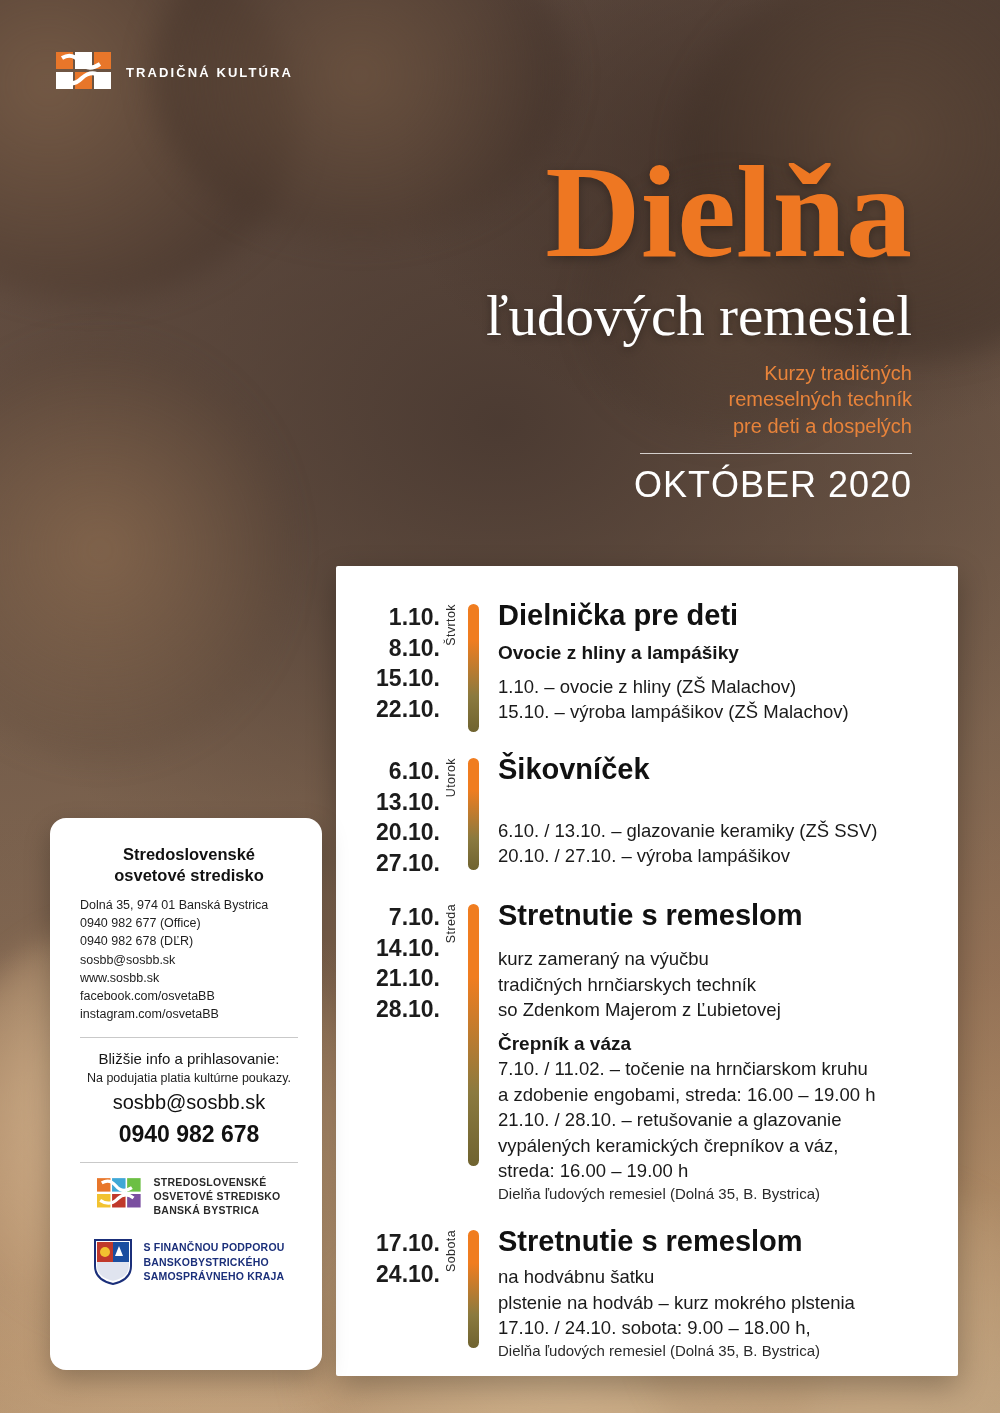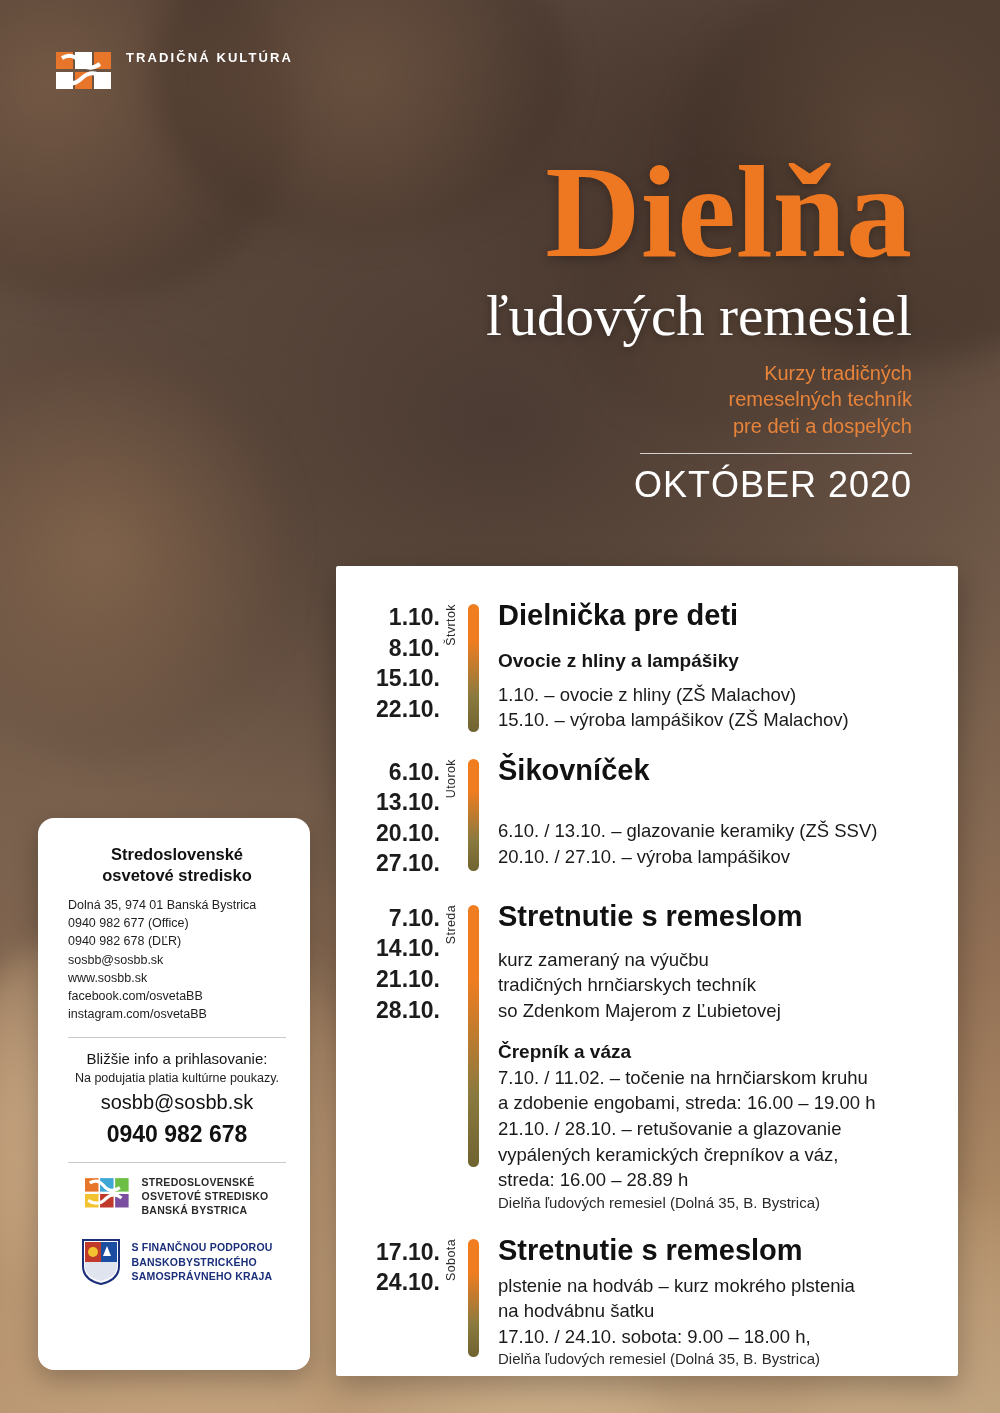--- a/index.html
+++ b/index.html
@@ -24,21 +24,21 @@
   .b1 { left: -120px; top: -60px; width: 420px; height: 360px; background: radial-gradient(circle at 40% 40%, rgba(120,92,70,.85), rgba(70,52,42,.5) 70%); }
   .b2 { left: 150px; top: -90px; width: 420px; height: 330px; background: radial-gradient(circle at 50% 50%, rgba(110,84,64,.75), rgba(60,44,36,.35) 72%); }
   .b3 { right: -140px; top: -40px; width: 460px; height: 400px; background: radial-gradient(circle at 45% 45%, rgba(96,74,58,.8), rgba(48,36,30,.35) 70%); }
   .b4 { left: -90px; top: 340px; width: 380px; height: 420px; background: radial-gradient(circle at 50% 50%, rgba(152,116,84,.55), rgba(80,60,46,.15) 72%); }
   .b5 { left: -60px; bottom: 80px; width: 420px; height: 420px; background: radial-gradient(circle at 45% 45%, rgba(232,200,158,.75), rgba(180,140,100,.2) 70%); }
   .b6 { left: 300px; bottom: -120px; width: 520px; height: 330px; background: radial-gradient(circle at 50% 35%, rgba(226,196,156,.70), rgba(170,130,92,.15) 72%); }
   .b7 { right: -60px; bottom: -80px; width: 420px; height: 320px; background: radial-gradient(circle at 50% 40%, rgba(212,178,138,.65), rgba(150,114,80,.1) 72%); }
   .b8 { right: 120px; top: 180px; width: 300px; height: 260px; background: radial-gradient(circle at 50% 50%, rgba(88,68,54,.7), rgba(48,36,30,.1) 72%); }
 
   
-  .logo-wrap { position: absolute; left: 56px; top: 50px; display: flex; gap: 12px; }
+  .logo-wrap { position: absolute; left: 56px; top: 50px; display: flex; align-items: center; gap: 12px; }
   .logo-mark { width: 58px; height: 44px; position: relative; }
   .logo-mark svg { display: block; }
   .logo-text { color: #ffffff; font-size: 13px; letter-spacing: 2.1px; font-weight: 700; }
 
   
   .title-zone { position: absolute; right: 88px; top: 150px; text-align: right; width: 700px; }
   .title-main {
     font-family: "Liberation Serif", serif;
     font-weight: 700;
     font-size: 132px;
@@ -120,38 +120,38 @@
     font-weight: 700;
     color: #111111;
     line-height: 1.1;
     margin-bottom: 6px;
   }
   .ev-strong {
     font-size: 19px;
     font-weight: 700;
     color: #151515;
     line-height: 1.35;
-    margin-top: 16px;
+    margin-top: 8px;
   }
   .ev-line {
     font-size: 18.5px;
     color: #1a1a1a;
     line-height: 1.38;
   }
   .ev-small {
     font-size: 15px;
     color: #2a2a2a;
     line-height: 1.35;
   }
   .gap6 { height: 8px; }
 
   
   .info-card {
     position: absolute;
-    left: 38px; top: 818px;
+    left: 50px; top: 818px;
     width: 272px; height: 552px;
     background: #ffffff;
     border-radius: 16px;
     box-shadow: 0 10px 26px rgba(0,0,0,.25);
     padding: 26px 24px 18px 30px;
   }
   .org-name { font-size: 16.5px; font-weight: 700; color: #111; line-height: 1.28; text-align: center; }
   .org-lines { margin-top: 10px; font-size: 12.5px; color: #1d1d1d; line-height: 1.45; }
   .hr { height: 1px; background: #c9c9c9; margin: 14px 0 12px; }
   .info-head { font-size: 15px; color: #151515; text-align: center; }
@@ -268,40 +268,40 @@
         <div class="ev-title">Stretnutie s remeslom</div>
         <div class="gap6"></div>
         <div class="ev-line">kurz zameraný na výučbu</div>
         <div class="ev-line">tradičných hrnčiarskych techník</div>
         <div class="ev-line">so Zdenkom Majerom z Ľubietovej</div>
         <div class="ev-strong">Črepník a váza</div>
         <div class="ev-line">7.10. / 11.02. – točenie na hrnčiarskom kruhu</div>
         <div class="ev-line">a zdobenie engobami, streda: 16.00 – 19.00 h</div>
         <div class="ev-line">21.10. / 28.10. – retušovanie a glazovanie</div>
         <div class="ev-line">vypálených keramických črepníkov a váz,</div>
-        <div class="ev-line">streda: 16.00 – 28.89 h</div>
+        <div class="ev-line">streda: 16.00 – 19.00 h</div>
         <div class="ev-small">Dielňa ľudových remesiel (Dolná 35, B. Bystrica)</div>
       </div>
     </div>
 
     <div class="event">
       <div class="dates">
         <div>17.10.</div>
         <div>24.10.</div>
       </div>
       <div class="daylabel">
         <span>Sobota</span>
       </div>
       <div class="barcol">
         <div class="bar" style="height:118px"></div>
       </div>
       <div class="body">
         <div class="ev-title">Stretnutie s remeslom</div>
+        <div class="ev-line">na hodvábnu šatku</div>
         <div class="ev-line">plstenie na hodváb – kurz mokrého plstenia</div>
-        <div class="ev-line">na hodvábnu šatku</div>
         <div class="ev-line">17.10. / 24.10. sobota: 9.00 – 18.00 h,</div>
         <div class="ev-small">Dielňa ľudových remesiel (Dolná 35, B. Bystrica)</div>
       </div>
     </div>
 
   </div>
 
   <div class="info-card">
     <div class="org-name">
       <div>Stredoslovenské</div>

